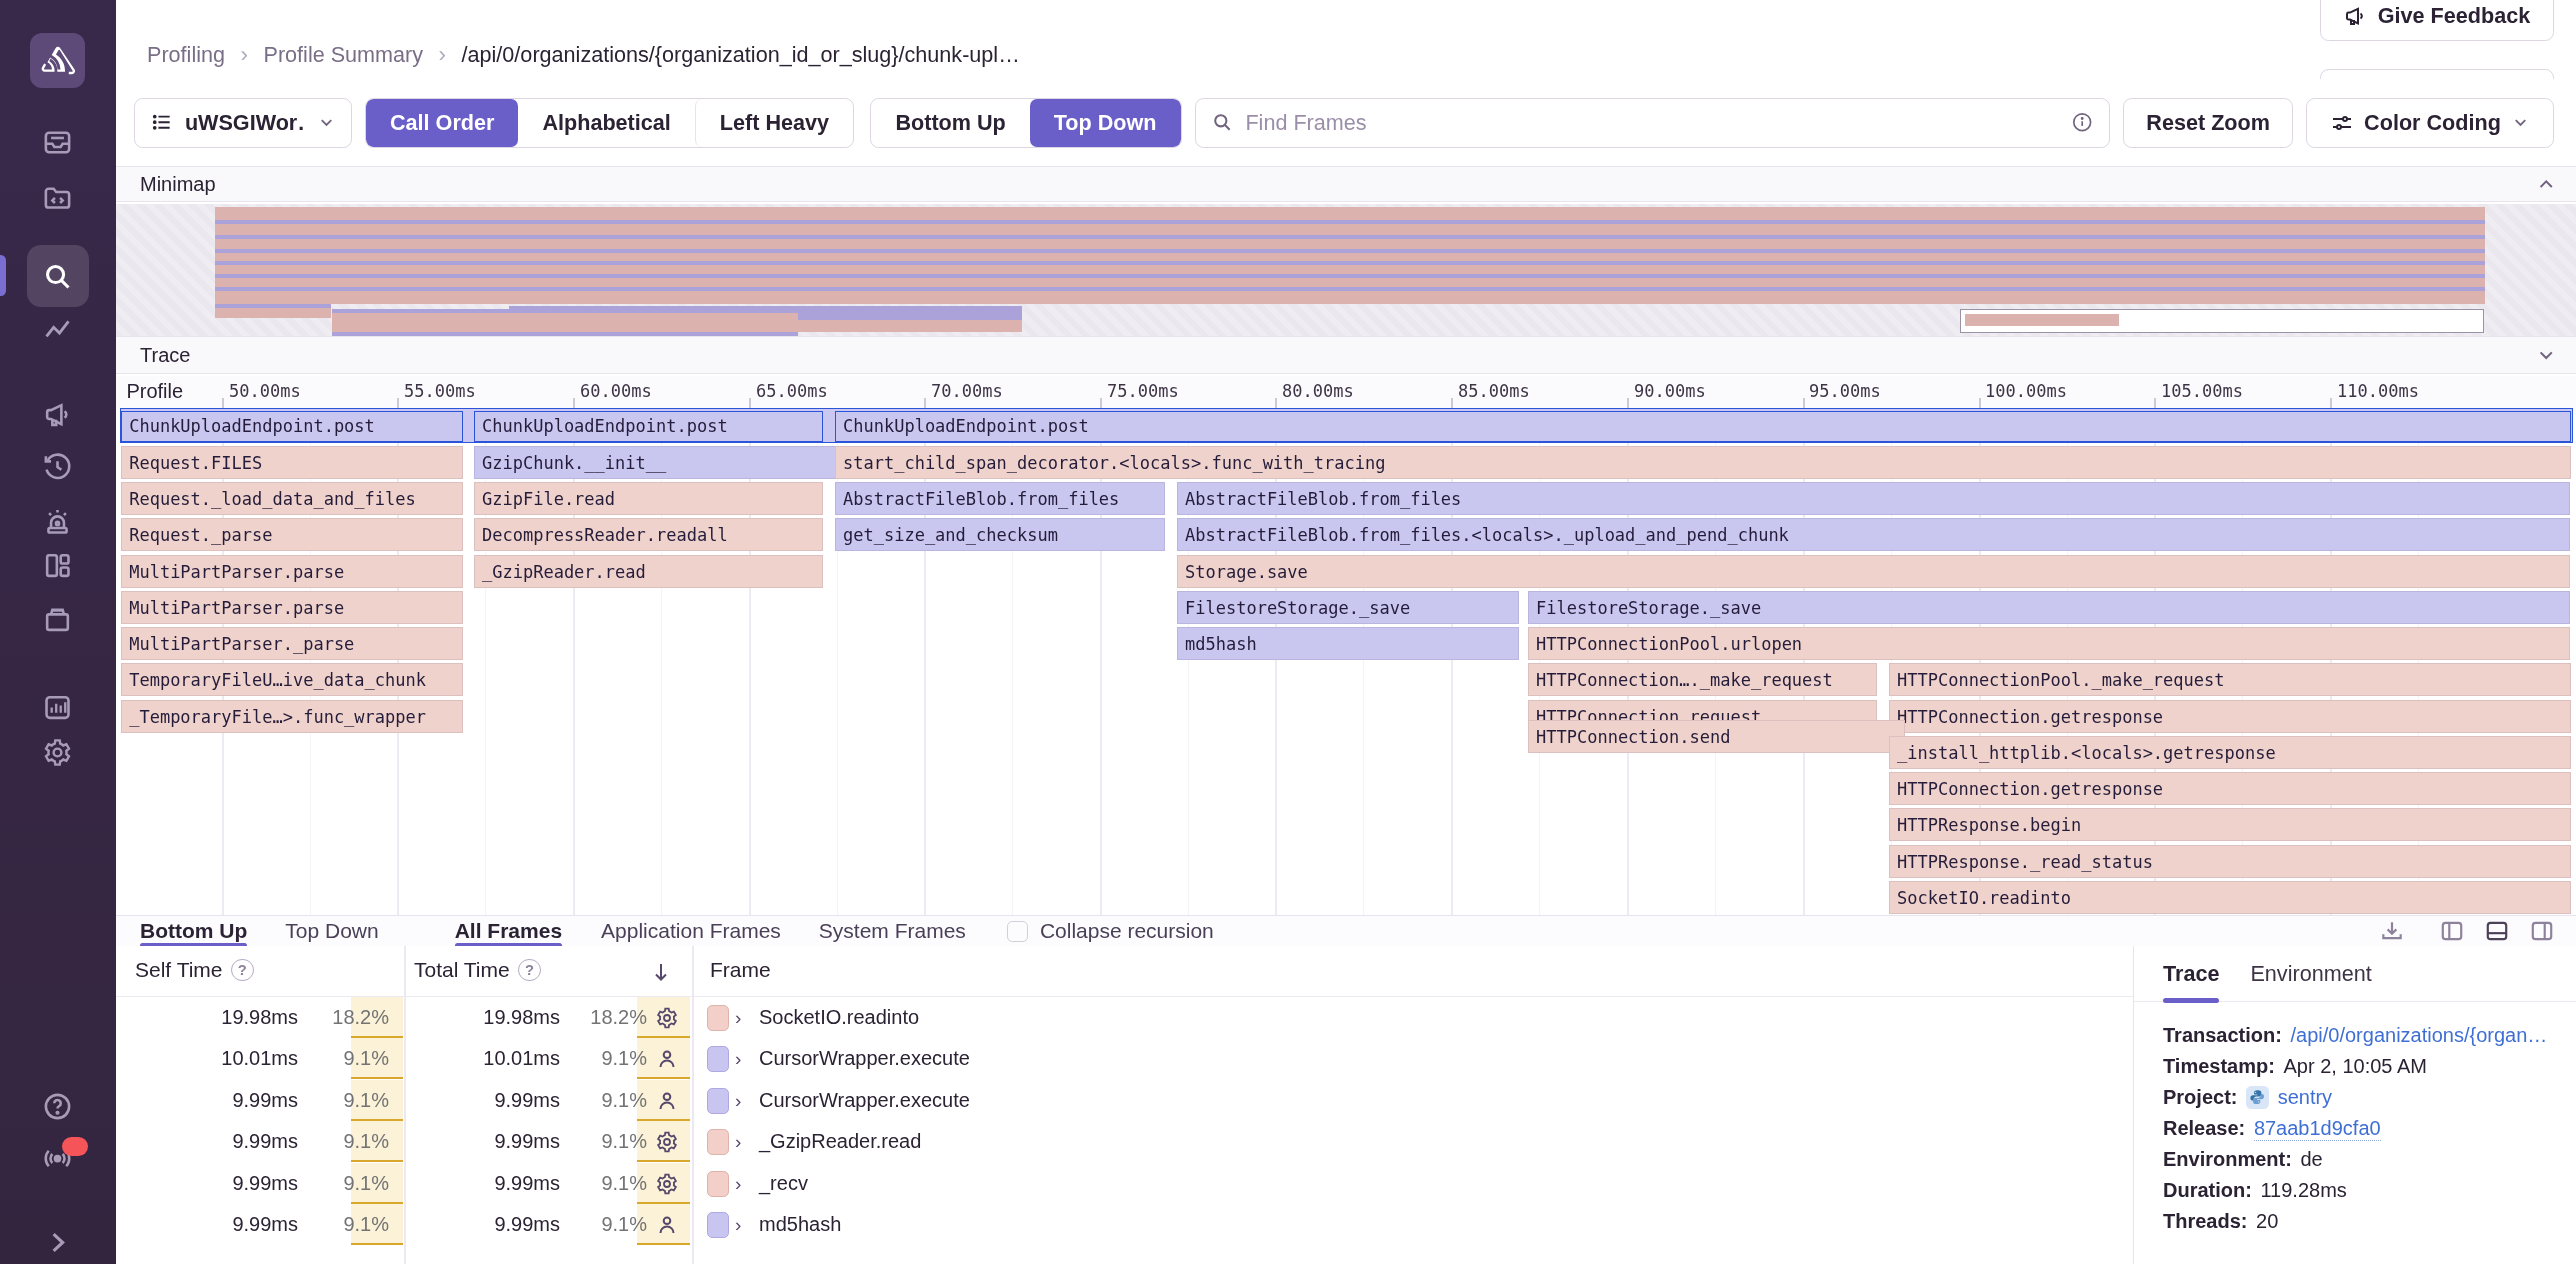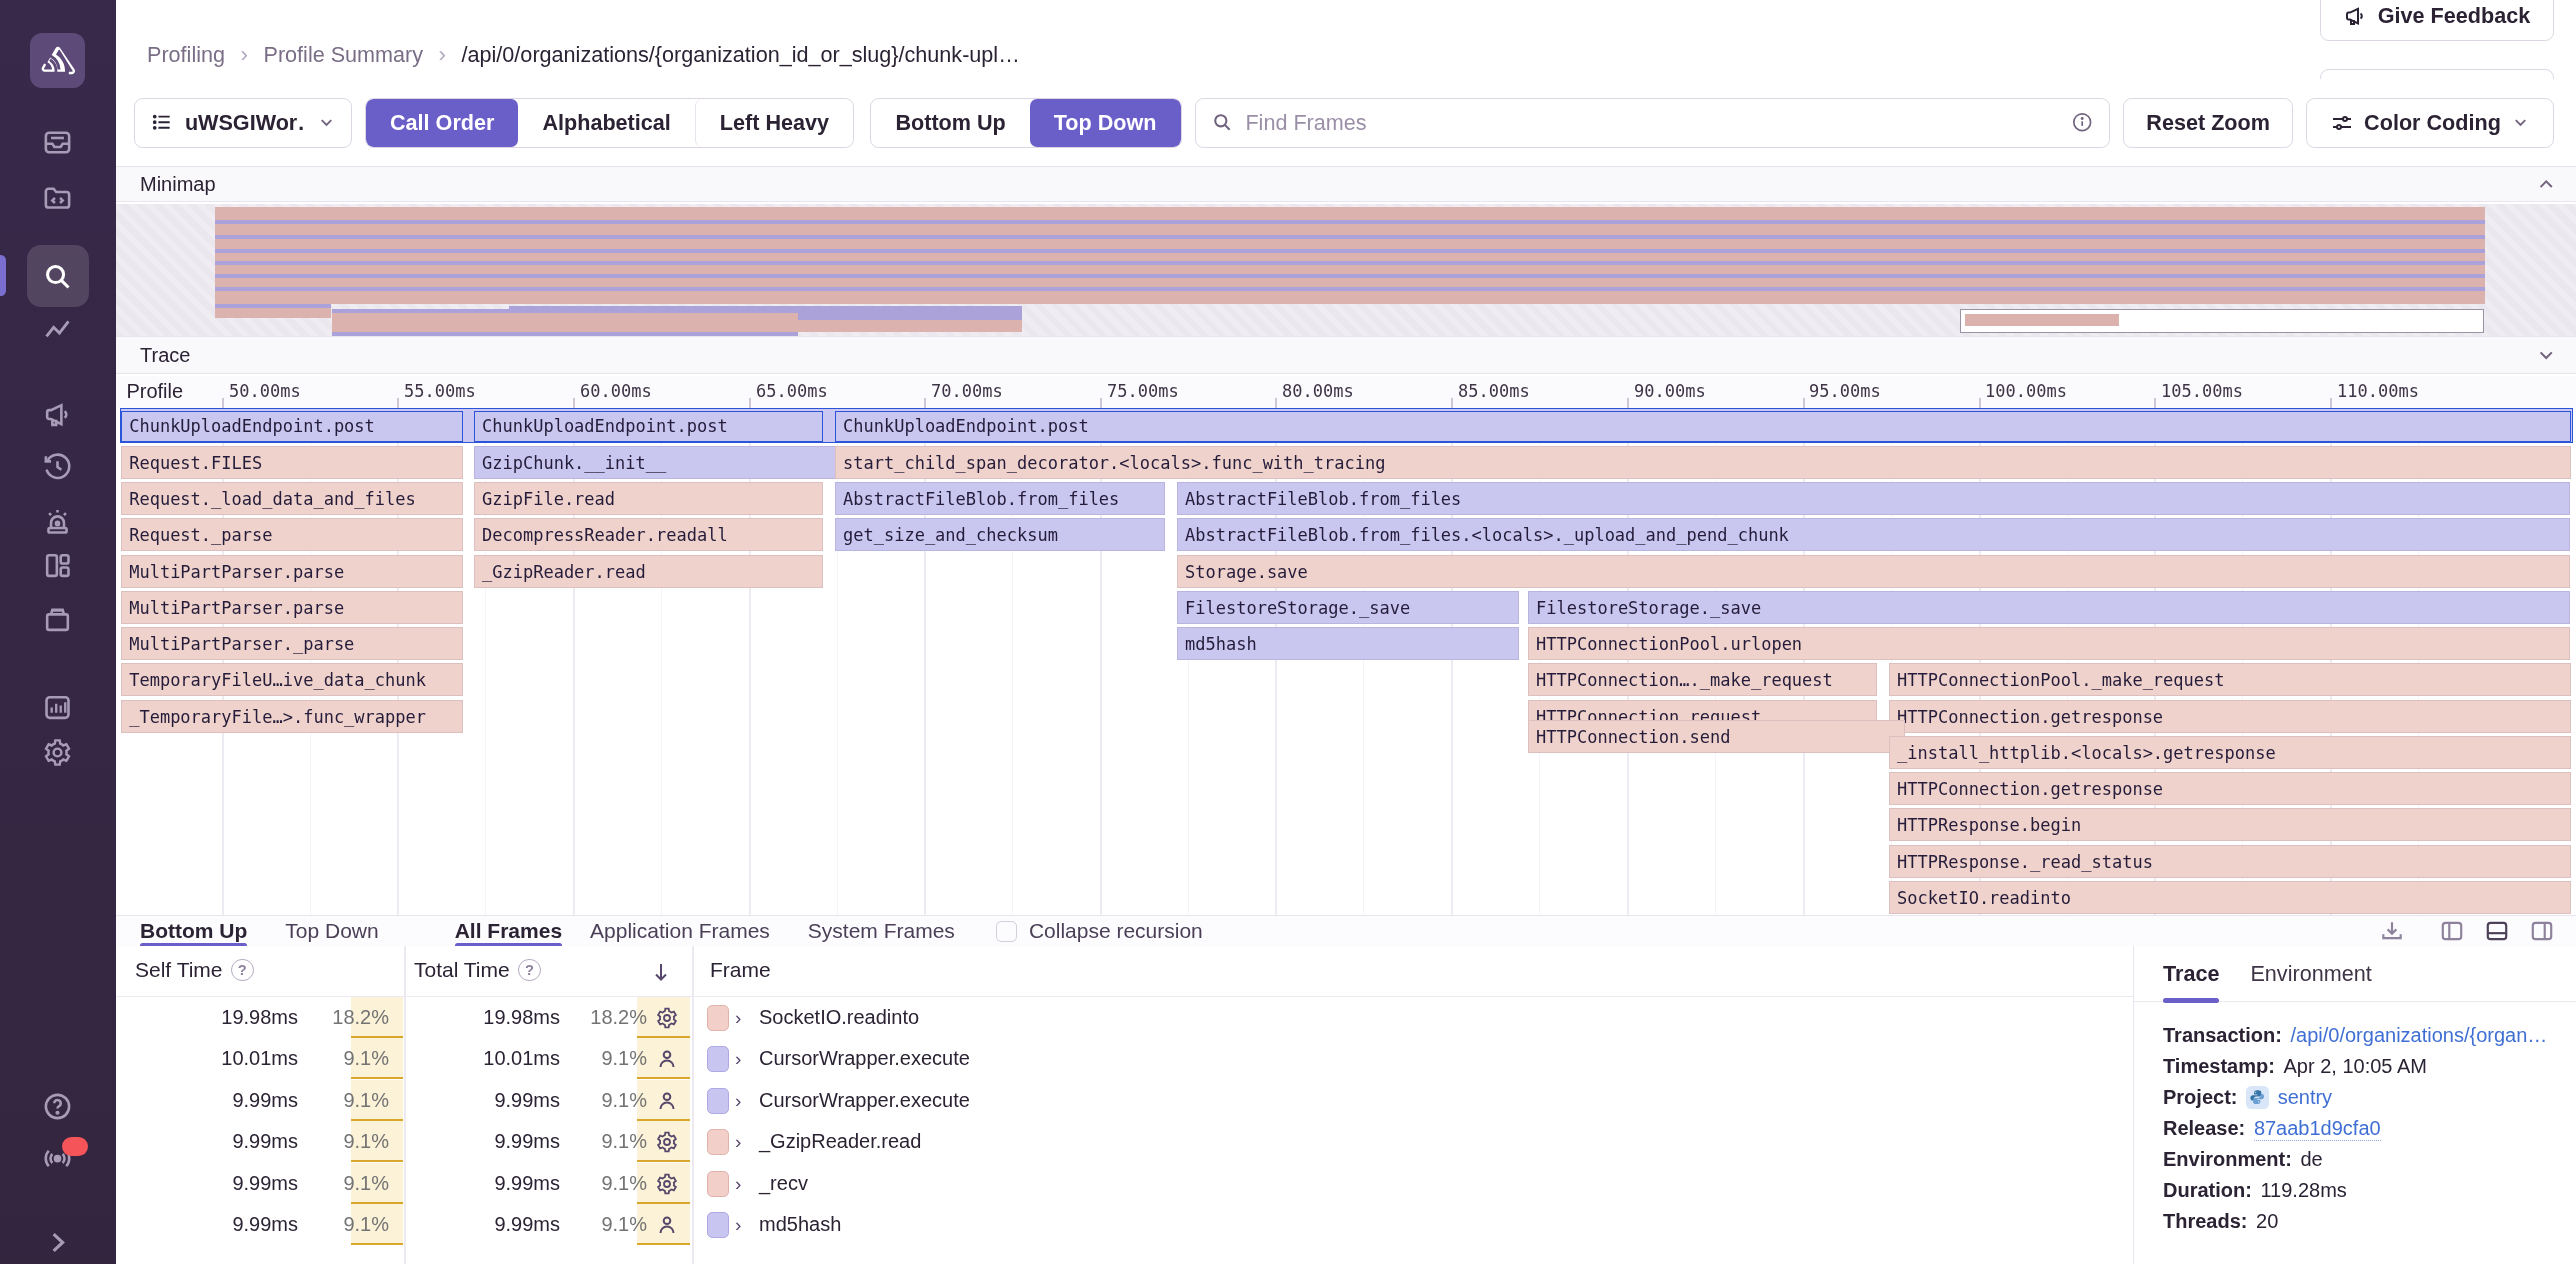--- a/index.html
+++ b/index.html
@@ -464,21 +464,21 @@
       <div class="fblock sys" style="left: 1773px; width: 682px; top: 364px;">HTTPConnection.getresponse</div>
       <div class="fblock sys" style="left: 1773px; width: 682px; top: 400px;">HTTPResponse.begin</div>
       <div class="fblock sys" style="left: 1773px; width: 682px; top: 437px;">HTTPResponse._read_status</div>
       <div class="fblock sys" style="left: 1773px; width: 682px; top: 473px;">SocketIO.readinto</div>
     </div>
 
   <div id="tabbar">
     <div class="btab on" style="margin-left:24px">Bottom Up</div>
     <div class="btab" style="margin-left:38px">Top Down</div>
     <div class="btab on" style="margin-left:76px">All Frames</div>
-    <div class="btab" style="margin-left:28px">Application Frames</div>
+    <div class="btab" style="margin-left:39px">Application Frames</div>
     <div class="btab" style="margin-left:38px">System Frames</div>
     <div id="collapse-grp">
       <span class="cb"></span>
       <span>Collapse recursion</span>
     </div>
     <div id="tb-icons">
       <svg viewBox="0 0 24 24" fill="none" stroke="currentColor" stroke-width="2">
           <path d="M12 4v10M8 10.5l4 4 4-4"></path>
           <path d="M4 15v3.5h16V15"></path>
         </svg>

